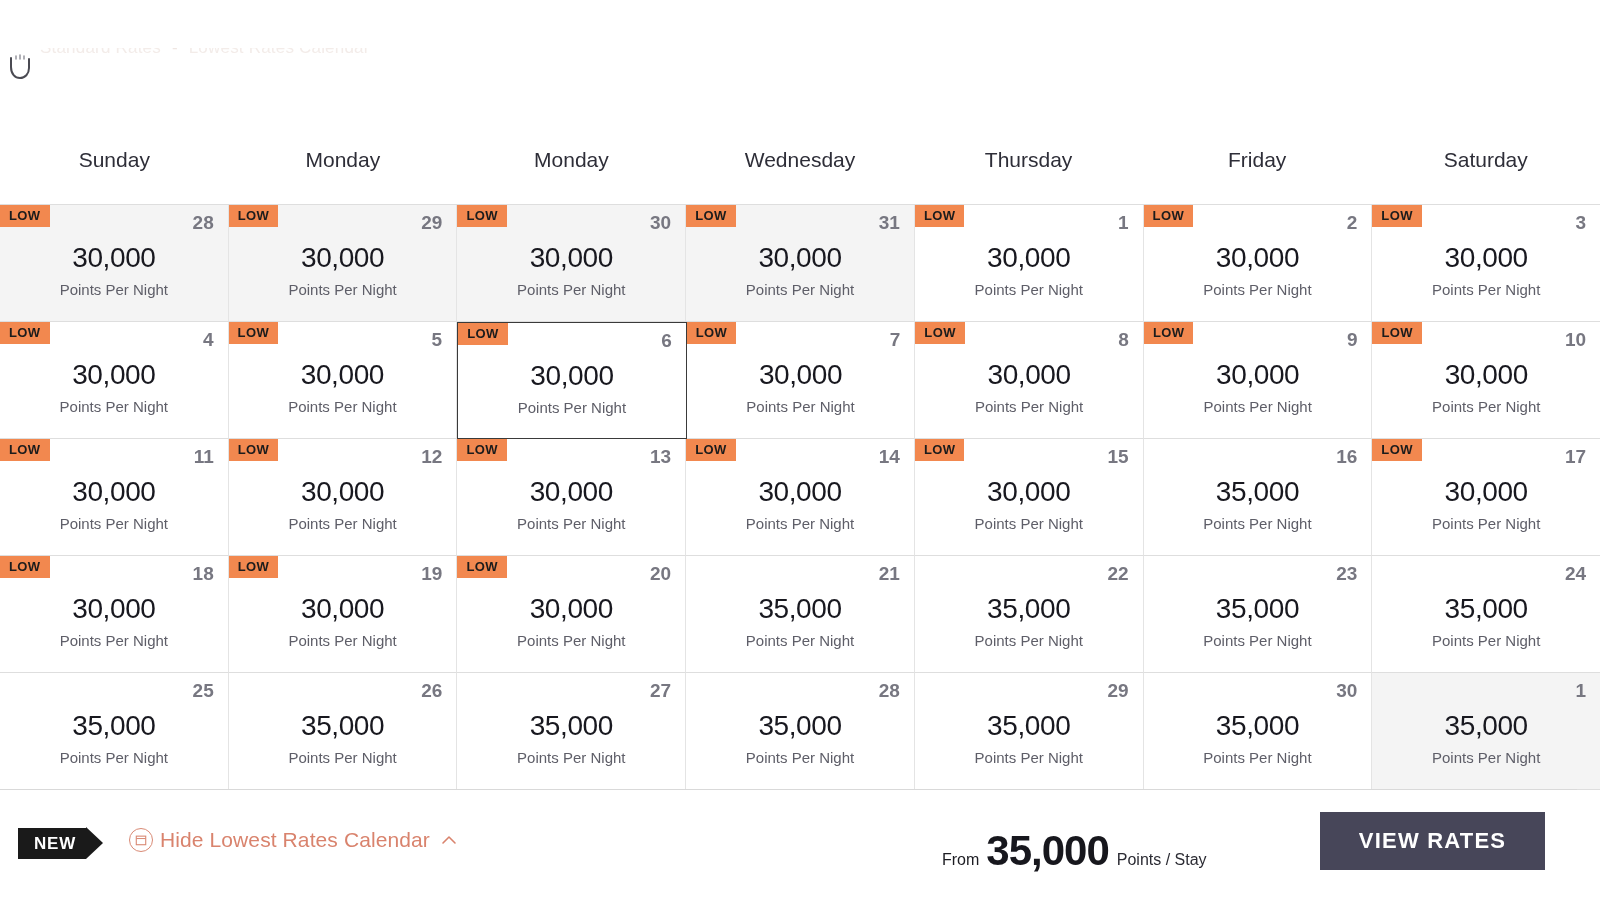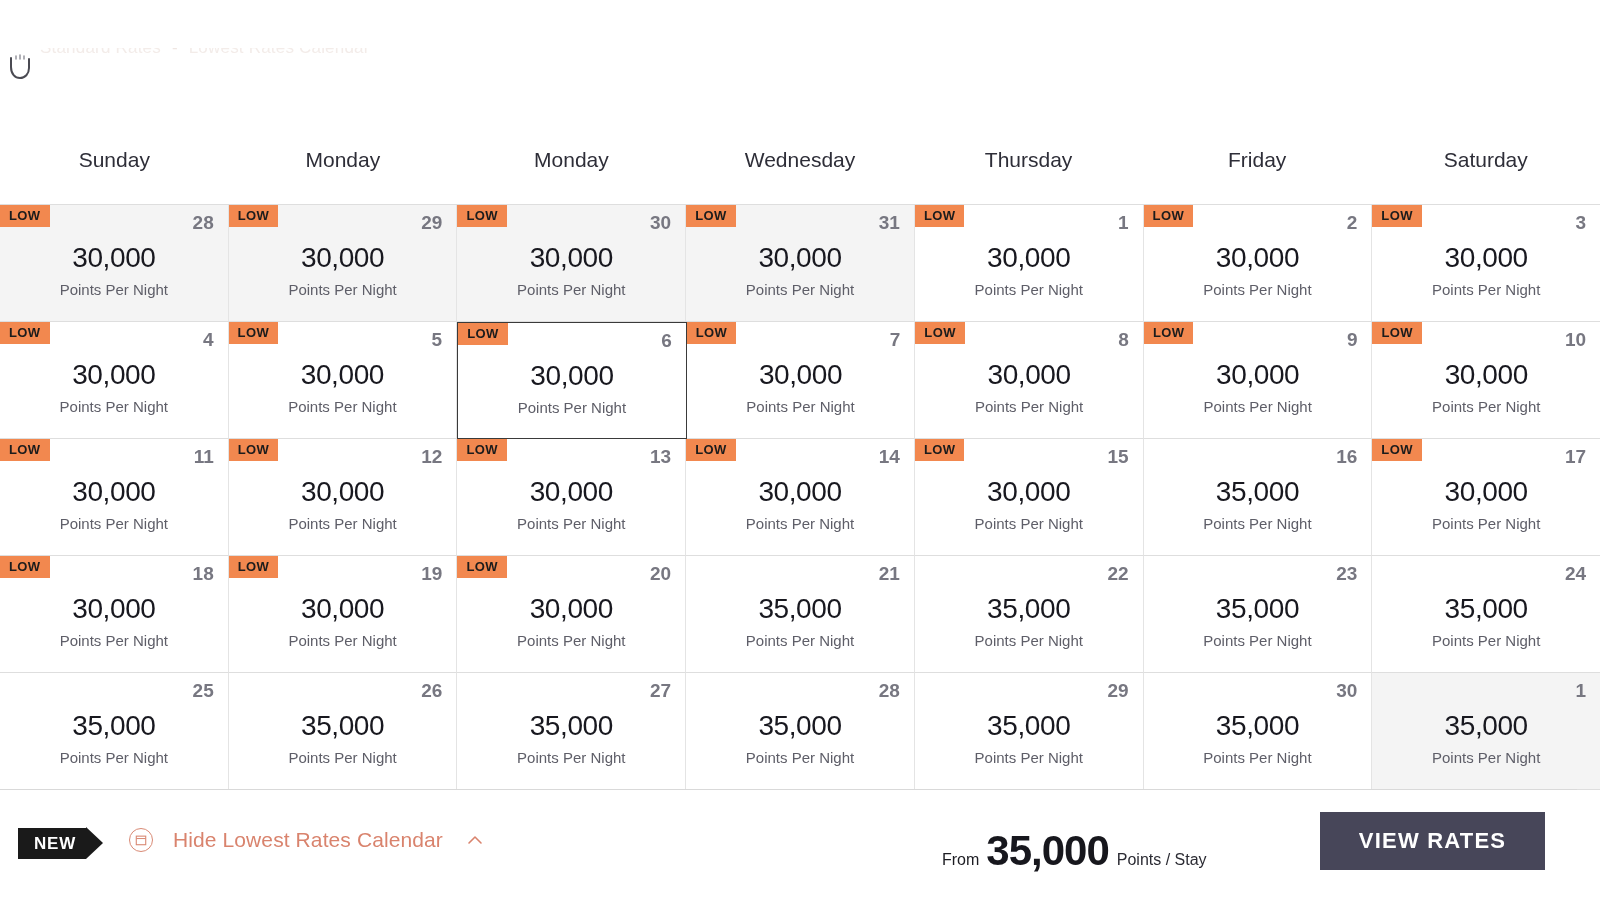--- a/index.html
+++ b/index.html
@@ -186,21 +186,21 @@
     border-bottom: 16.5px solid transparent;
     border-left: 17px solid #1a1a1a;
   }
 
   .hide-toggle {
     position: absolute;
     left: 129px;
     top: 38px;
     display: flex;
     align-items: center;
-    gap: 20px;
+    gap: 7px;
     color: #d98a75;
     cursor: pointer;
   }
   .cal-icon-circle {
     width: 24px; height: 24px;
     border: 1.6px solid #d98a75;
     border-radius: 50%;
     display: flex;
     align-items: center;
     justify-content: center;

